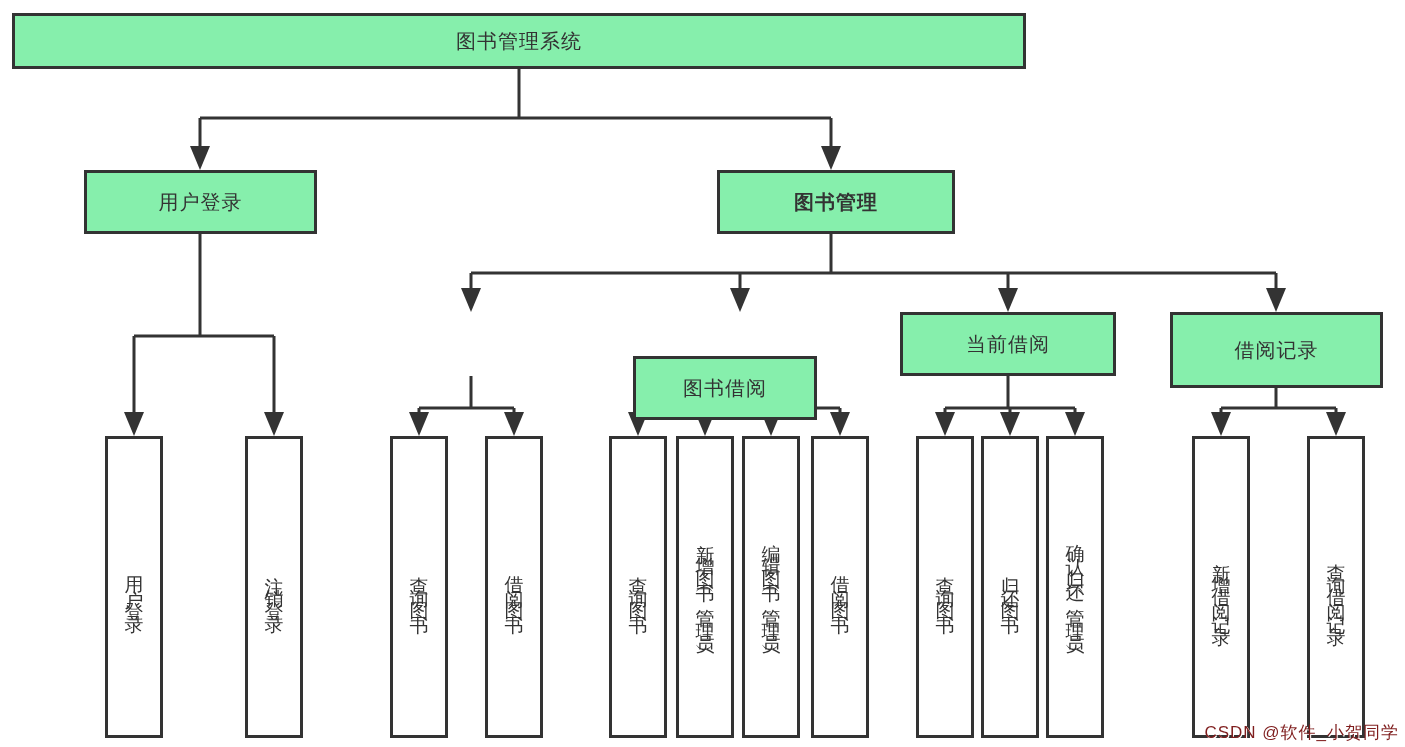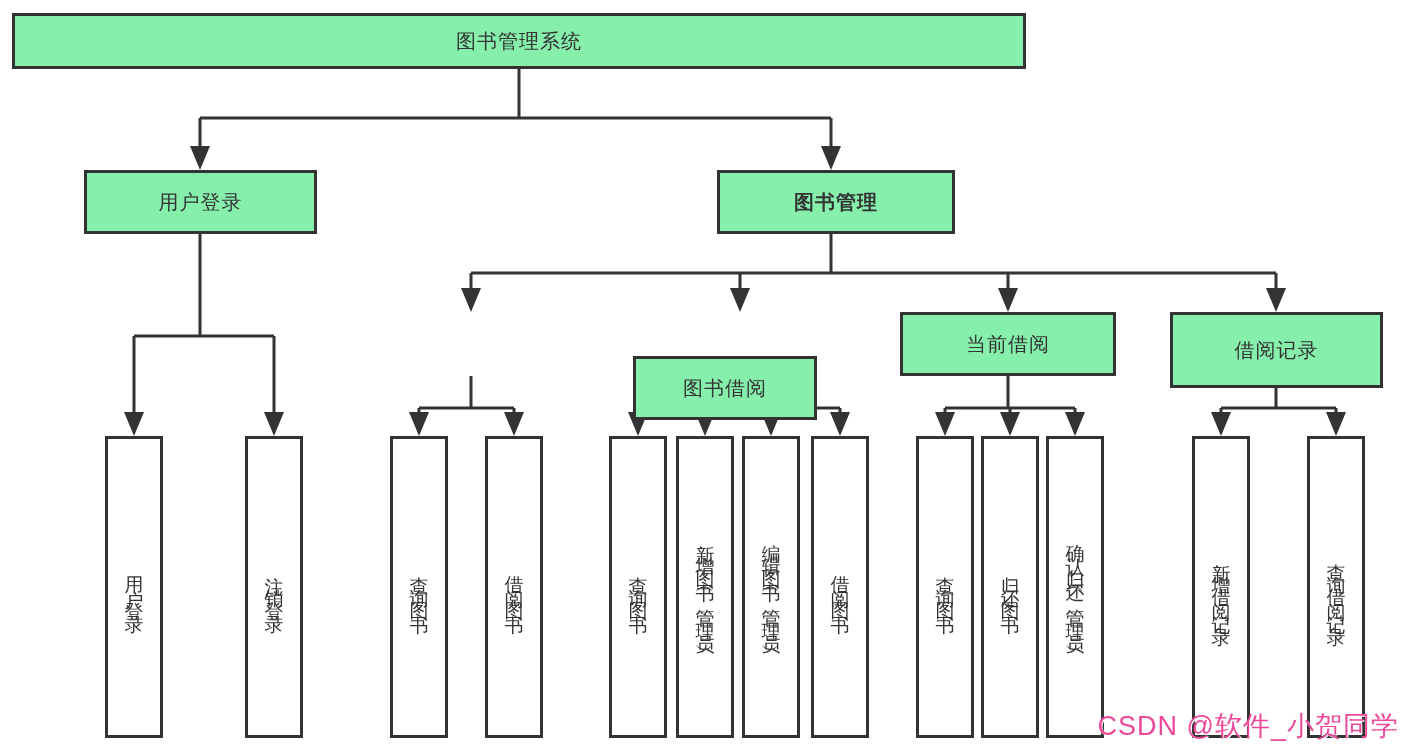--- a/index.html
+++ b/index.html
@@ -49,22 +49,22 @@
     text-align: center;
     font-size: 19px;
     letter-spacing: 13px;
     line-height: 52px;
     color: #333333;
   }
   .watermark {
     position: absolute;
     right: 6px;
     bottom: 3px;
-    font-size: 27px;
-    color: #ec4899;
+    font-size: 17px;
+    color: #7f1d1d;
     text-shadow: 1px 1px 0 #ffffff;
     white-space: nowrap;
     letter-spacing: 1px;
   }
 </style>
 </head>
 <body>
 
 <div id="canvas">
 

